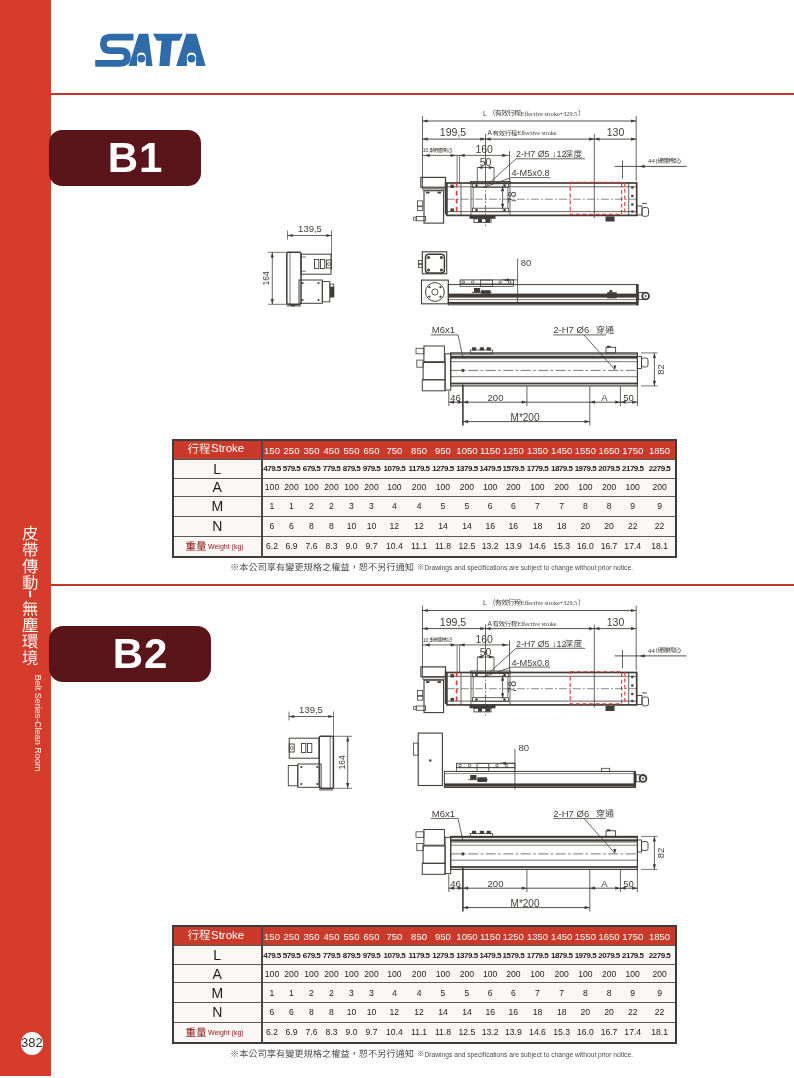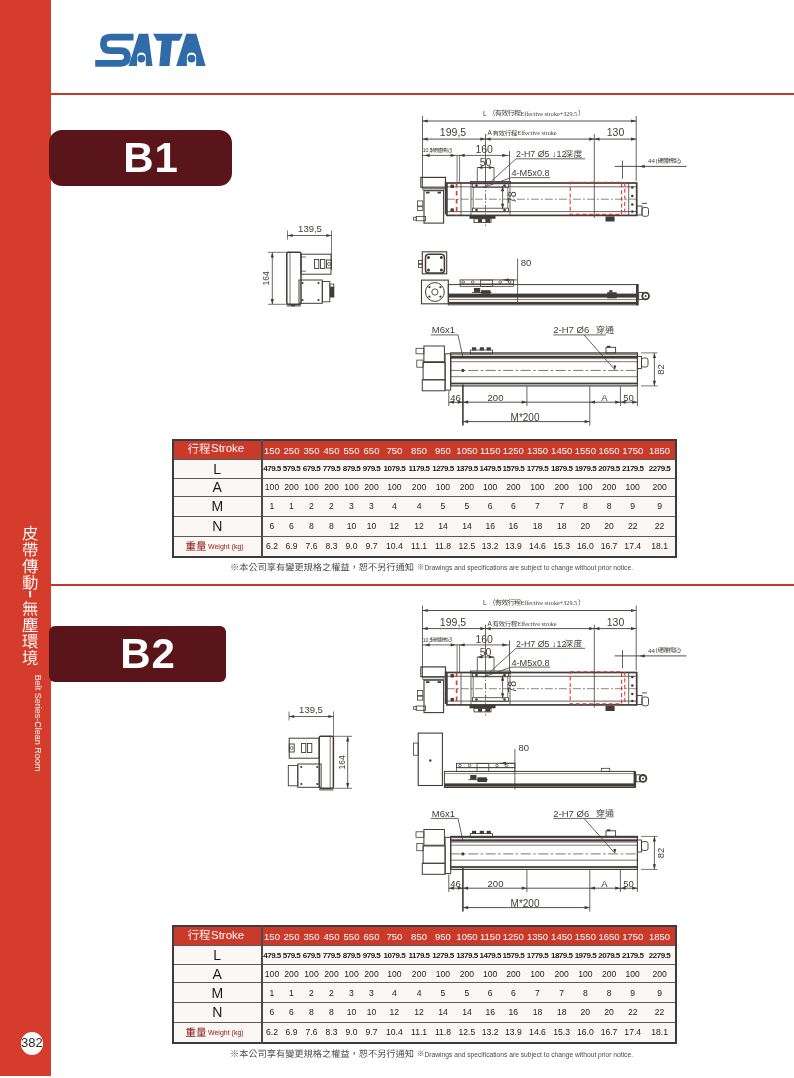--- a/index.html
+++ b/index.html
@@ -75,22 +75,22 @@
       <path d="M133.5,37.2 L110.5,37.2 Q103.4,37.2 103.4,44 Q103.4,50.6 110.5,50.6 L120.5,50.6 Q127.4,50.6 127.4,57 Q127.4,63.3 120.5,63.3 L95.2,63.3" fill="none" stroke="#2f6aa9" stroke-width="6.8"></path>
       <path d="M138.8,33.7 L148.3,33.7 L152.5,65.9 L145.8,65.9 L145.8,57 Q145.8,52.4 141.4,52.4 Q137,52.4 137,57 L137,65.9 L128.6,65.9 Z"></path>
       <circle cx="141.3" cy="58.6" r="3.9"></circle>
       <path d="M153,33.7 L182.9,33.7 L179.5,40.7 L171.9,40.7 L169.5,65.9 L159.3,65.9 L161.6,40.7 L156.9,40.7 Z"></path>
       <path d="M186.3,33.7 L196.3,33.7 L205.6,65.9 L196.1,65.9 L196.1,57 Q196.1,52.4 191.5,52.4 Q186.9,52.4 186.9,57 L186.9,65.9 L176.2,65.9 Z"></path>
       <circle cx="191.5" cy="58.6" r="3.9"></circle>
     </g>
   </svg>
 <div class="abs" style="left:51px;top:93px;width:743px;height:1.6px;background:#c23a2c"></div>
 <div class="abs" style="left:51px;top:584px;width:743px;height:1.6px;background:#c23a2c"></div>
-<div class="abs" style="left:49px;top:130px;width:183px;height:56px;background:#5a151a;border-radius:13px;color:#fff;font-weight:bold;font-size:42px;text-align:center;line-height:55px;letter-spacing:1px;text-indent:21px">B1</div>
-<div class="abs" style="left:49px;top:626px;width:177px;height:56px;background:#5a151a;border-radius:6px;color:#fff;font-weight:bold;font-size:42px;text-align:center;line-height:55px;letter-spacing:1px;text-indent:21px">B2</div>
+<div class="abs" style="left:49px;top:130px;width:152px;height:56px;background:#5a151a;border-radius:13px;color:#fff;font-weight:bold;font-size:42px;text-align:center;line-height:55px;letter-spacing:1px;text-indent:21px">B1</div>
+<div class="abs" style="left:49px;top:626px;width:162px;height:56px;background:#5a151a;border-radius:14px;color:#fff;font-weight:bold;font-size:42px;text-align:center;line-height:55px;letter-spacing:1px;text-indent:21px">B2</div>
 <table class="spec" style="top:439.0px">
     <colgroup>
       <col style="width:88.5px">
       <col style="width:20px">
       <col style="width:20px">
       <col style="width:20px">
       <col style="width:20px">
       <col style="width:20px">
       <col style="width:20px">
       <col style="width:25.7px">

